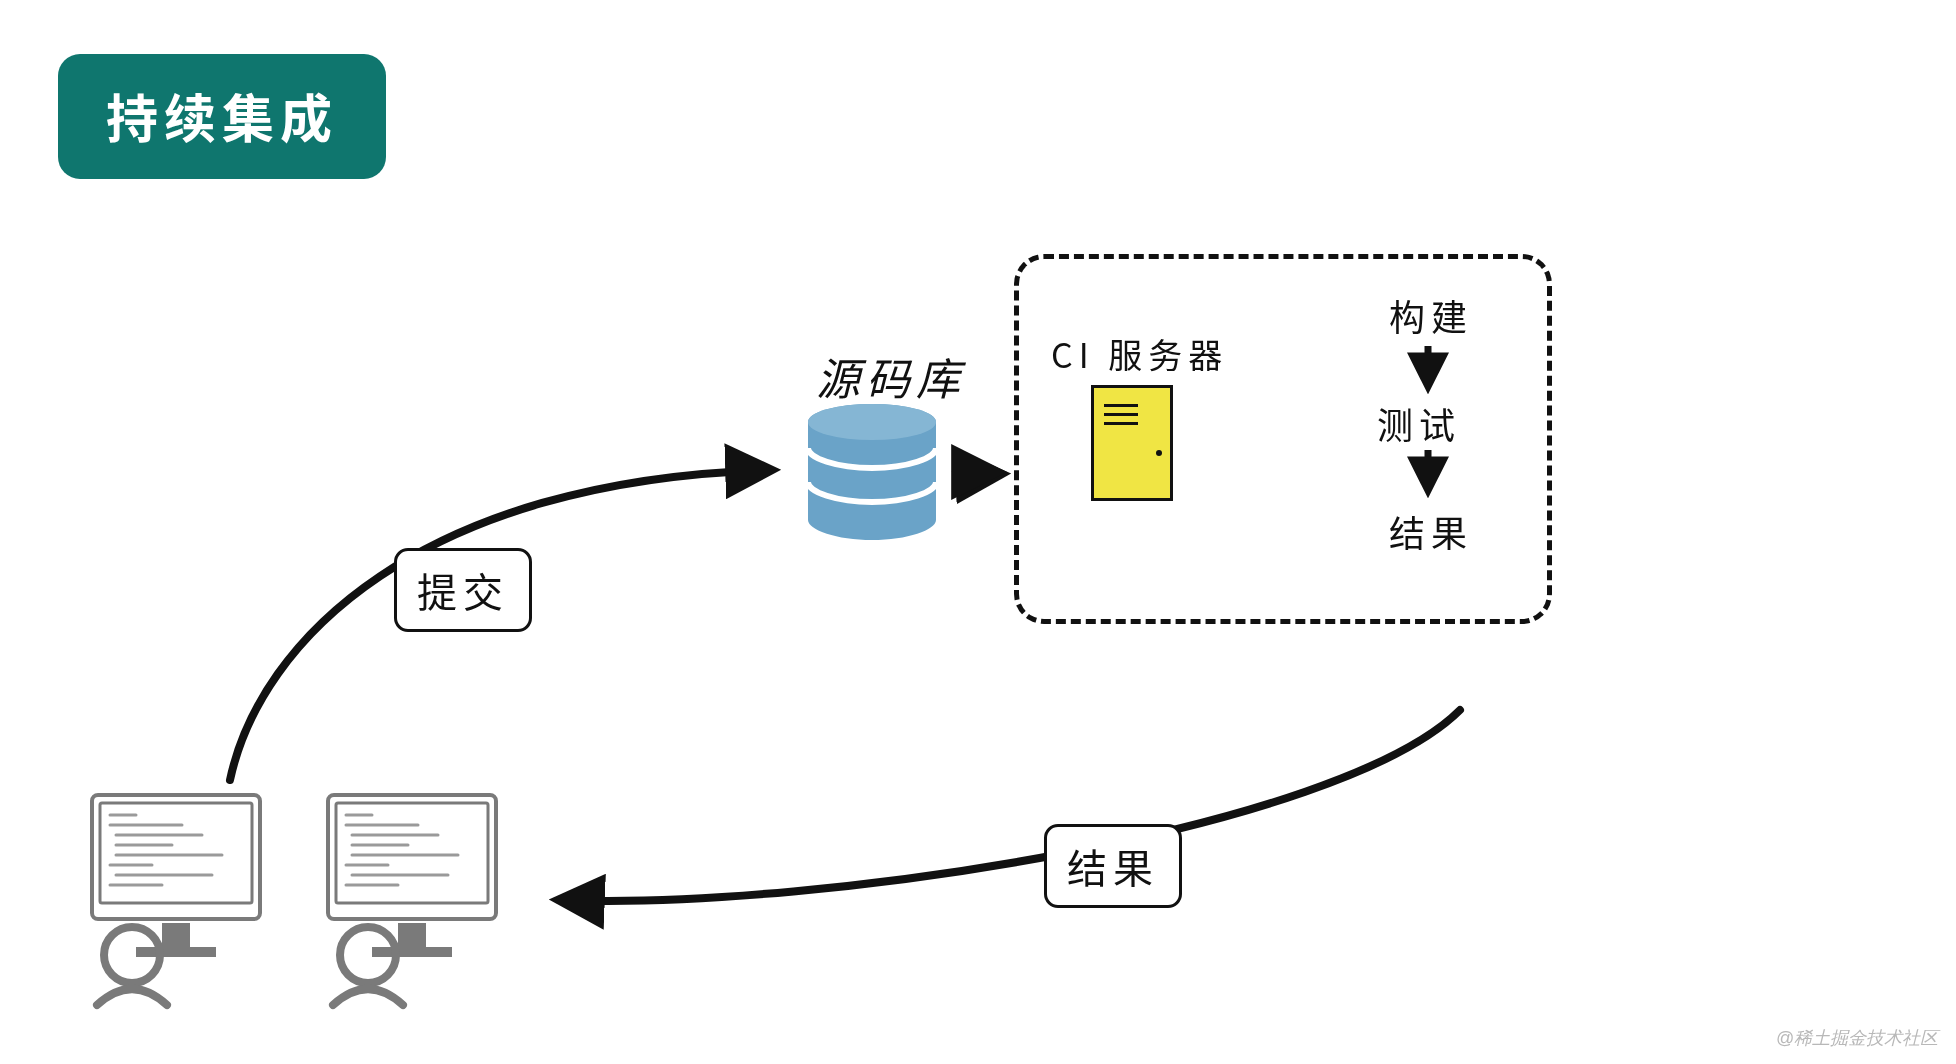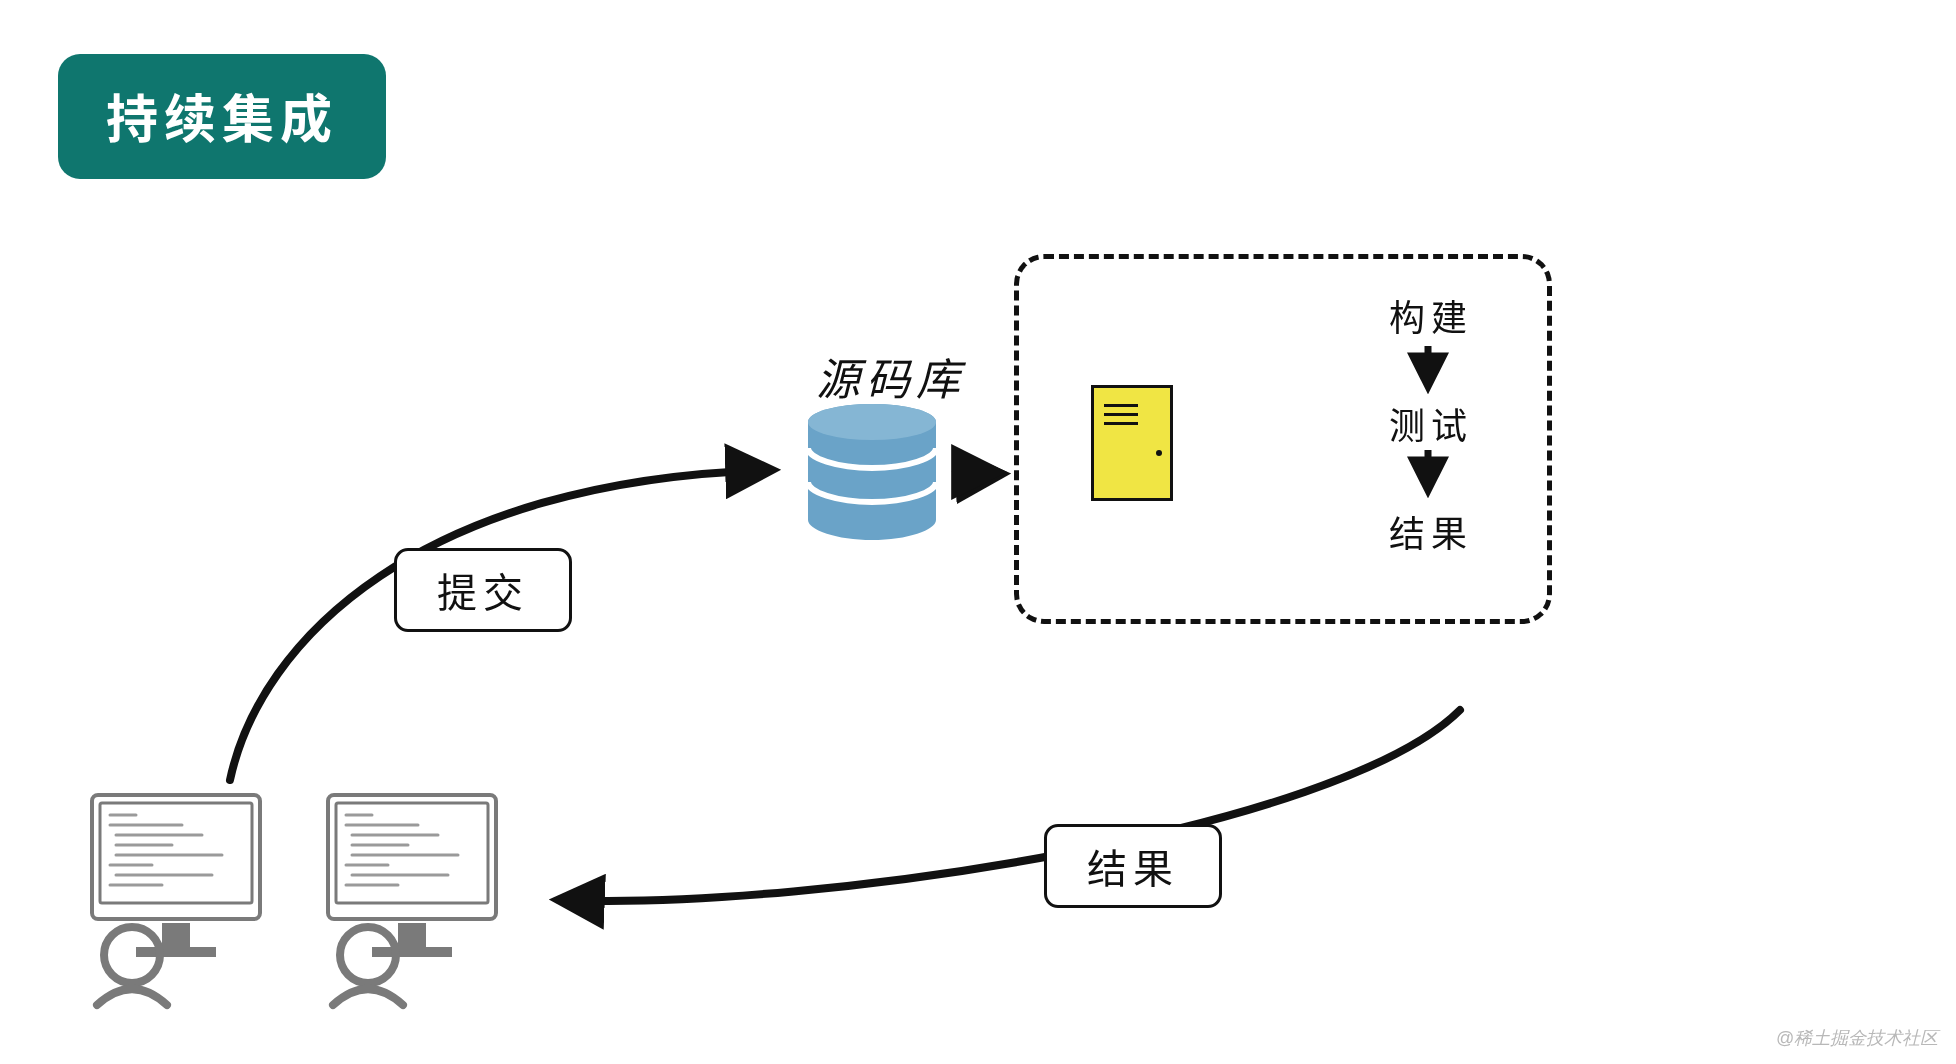--- a/index.html
+++ b/index.html
@@ -20,21 +20,21 @@
     font-weight:600;
     letter-spacing:6px;
     padding:24px 48px 26px;
     border-radius:22px;
   }
   .label-box{
     position:absolute;
     background:#fff;
     border:3px solid #111;
     border-radius:14px;
-    padding:10px 40px;
+    padding:10px 20px;
     font-size:40px;
     letter-spacing:6px;
     color:#111;
     z-index:5;
   }
   .text-label{
     position:absolute;
     font-size:36px;
     color:#111;
     letter-spacing:6px;
@@ -158,29 +158,30 @@
 </svg>
 
 <div class="title-badge">持续集成</div>
 
 <div class="label-box" style="left:394px;top:548px;">提交</div>
 
 <div class="text-label" style="left:816px;top:344px;font-size:44px;font-style:italic;">源码库</div>
 
 <div class="ci-group">
 
+  <div class="text-label" style="left:32px;top:70px;font-size:34px;">CI 服务器</div>
 
   <div class="door" style="left:72px;top:126px;">
     <div class="lines">
         <span></span>
         <span></span>
         <span></span>
       </div>
   </div>
 
   <div class="text-label" style="left:370px;top:30px;">构建</div>
-  <div class="text-label" style="left:370px;top:138px;text-align:center;">测试</div>
+  <div class="text-label" style="left:358px;top:138px;text-align:center;">测试</div>
   <div class="text-label" style="left:370px;top:246px;">结果</div>
 </div>
 
 <div class="label-box" style="left:1044px;top:824px;">结果</div>
 
 <div class="watermark">@稀土掘金技术社区</div>
 
 </body></html>

